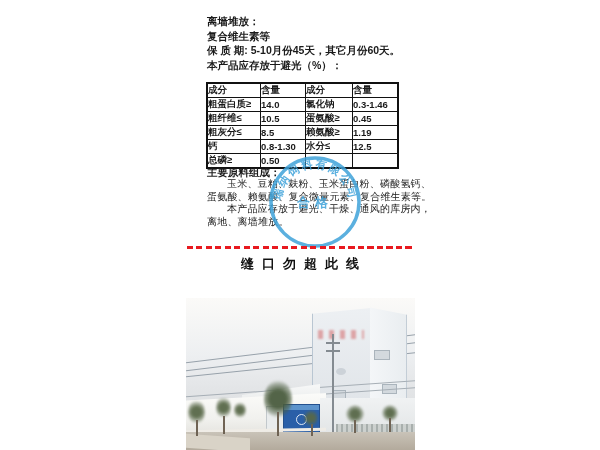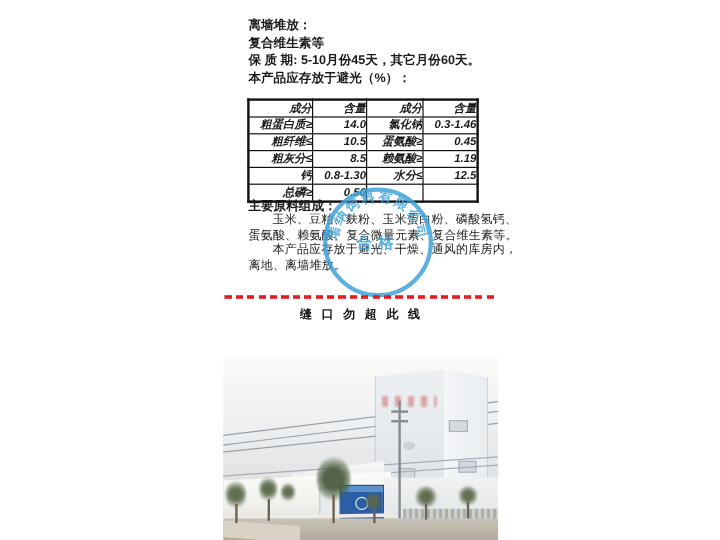--- a/index.html
+++ b/index.html
@@ -9,43 +9,43 @@
   }
   .abs{position:absolute;}
 
   
   .info-block{left:207px;top:14px;width:240px;}
   .info-line{font-size:10.5px;font-weight:bold;line-height:14.6px;white-space:nowrap;}
 
   
   .comp-table{left:206px;top:82px;border-collapse:collapse;table-layout:fixed;}
   .comp-table td,.comp-table th{
-    border:1px solid #111;font-size:9.5px;font-weight:bold;text-align:right;
-    height:12px;padding:0;overflow:hidden;white-space:nowrap;font-style:italic;
+    border:1px solid #111;font-size:9.5px;font-weight:bold;text-align:left;
+    height:12px;padding:0;overflow:hidden;white-space:nowrap;
   }
   .comp-table{border:2px solid #111;}
   .comp-table thead th{border-bottom:1.5px solid #111;}
   .c0{width:52px;} .c1{width:44px;} .c2{width:46px;} .c3{width:44px;}
 
   
   .body-block{left:207px;top:166px;width:233px;}
   .sec-title{font-size:10.5px;font-weight:bold;line-height:12.4px;}
   .sec-text{font-size:10px;line-height:12.4px;text-indent:20px;letter-spacing:.2px;}
 
   
   .stamp{left:267px;top:154px;width:96px;height:96px;opacity:.85;}
 
   
   .dash-line{
     left:187px;top:246px;width:226px;height:3px;
     background:repeating-linear-gradient(90deg,#e8191f 0 6px,transparent 6px 9.5px);
   }
   .seam-text{
     left:0;top:255px;width:600px;text-align:center;
-    font-size:10px;font-weight:bold;letter-spacing:8px;text-indent:8px;color:#111;
+    font-size:13px;font-weight:bold;letter-spacing:8px;text-indent:8px;color:#111;
   }
 
   
   .photo{
     left:186px;top:298px;width:229px;height:152px;overflow:hidden;
     background:linear-gradient(180deg,#fbfaf8 0%,#edeff1 38%,#e2e4e6 62%,#d9dbdc 100%);
   }
   .photo *{position:absolute;}
   .pwr{height:1px;background:#97a1aa;width:250px;left:-8px;}
   .p1{top:50px;transform:rotate(-7deg);}

